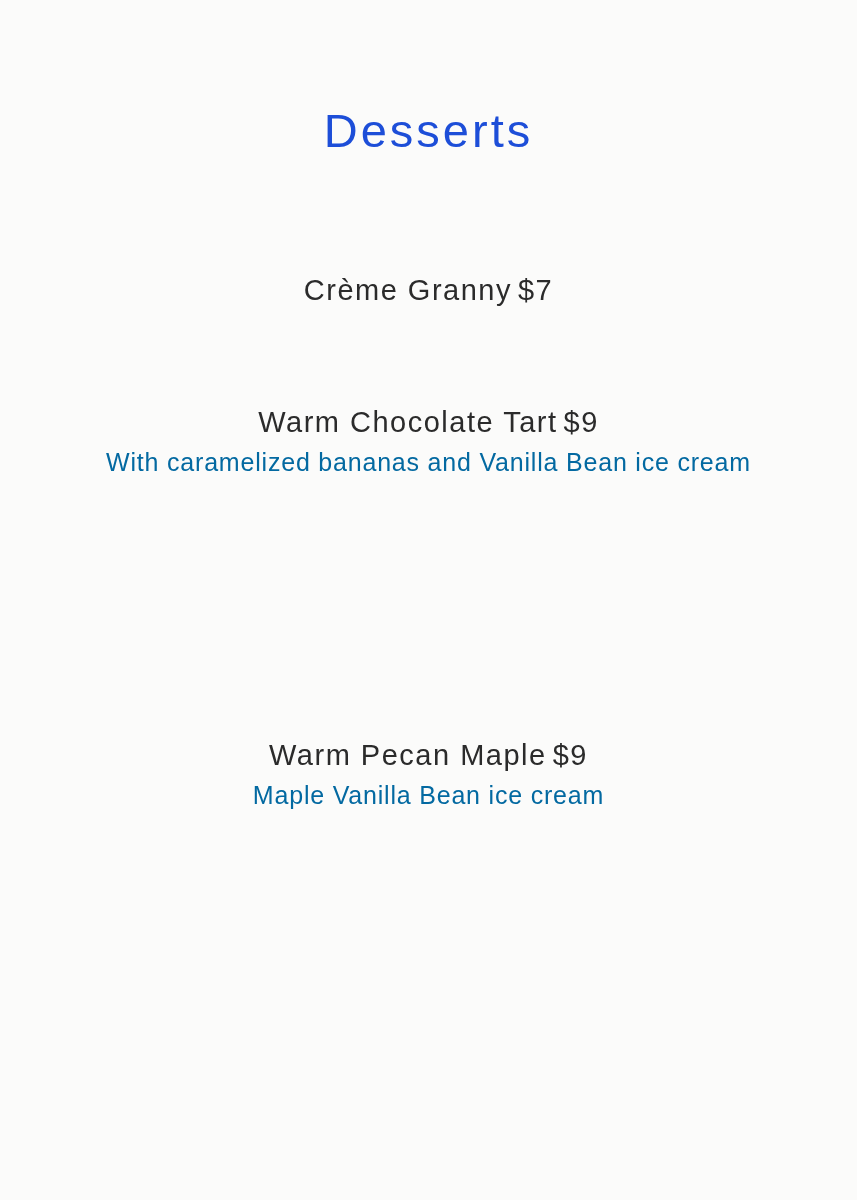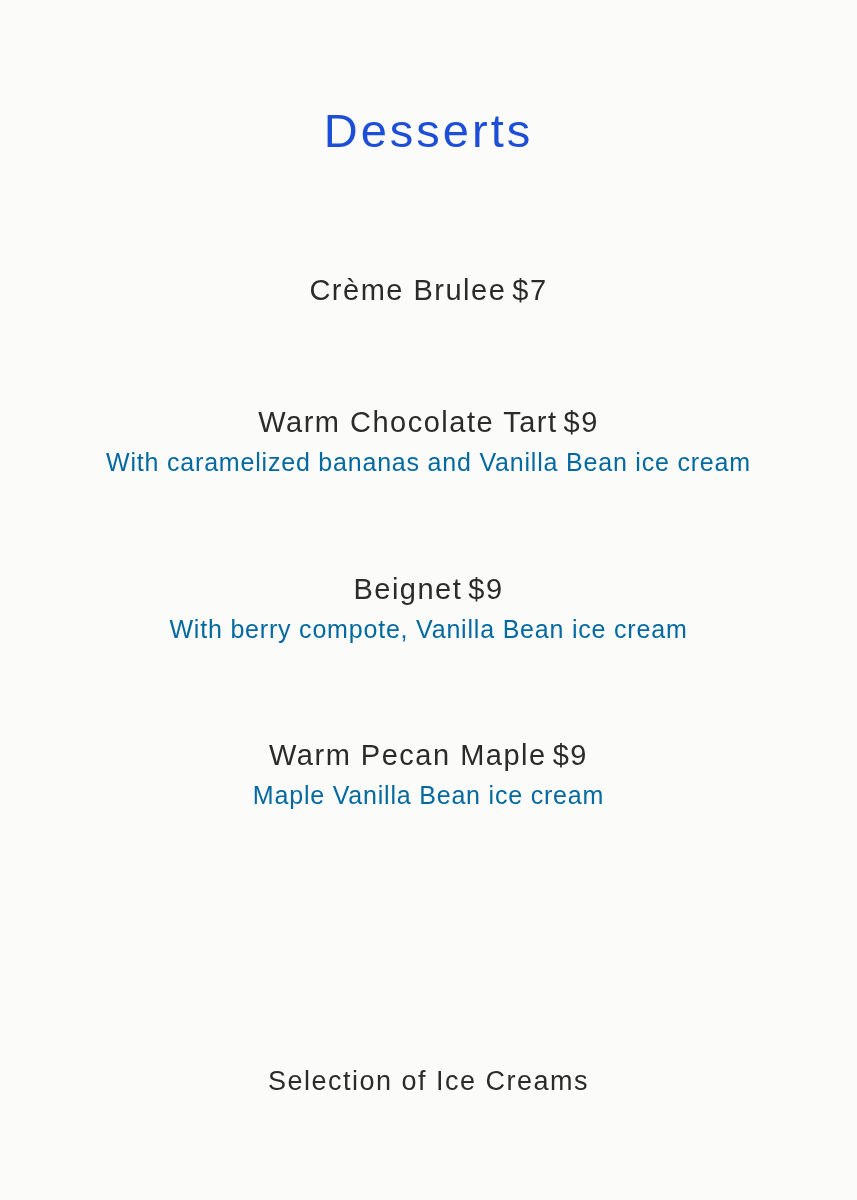--- a/index.html
+++ b/index.html
@@ -63,36 +63,29 @@
   }
 </style>
 </head>
 <body>
 
 <div class="page">
 
   <h1 class="menu-title">Desserts</h1>
 
   <div class="menu-item pos-1">
-    <div class="item-name"><span>Crème Brulee</span><span class="item-price">$7</span></div>
+    <div class="item-name"><span>Crème Granny</span><span class="item-price">$7</span></div>
   </div>
 
   <div class="menu-item pos-2">
     <div class="item-name"><span>Warm Chocolate Tart</span><span class="item-price">$9</span></div>
     <div class="item-desc">With caramelized bananas and Vanilla Bean ice cream</div>
   </div>
 
-  <div class="menu-item pos-3">
-    <div class="item-name"><span>Beignet</span><span class="item-price">$9</span></div>
-    <div class="item-desc">With berry compote, Vanilla Bean ice cream</div>
-  </div>
 
   <div class="menu-item pos-4">
     <div class="item-name"><span>Warm Pecan Maple</span><span class="item-price">$9</span></div>
     <div class="item-desc">Maple Vanilla Bean ice cream</div>
   </div>
 
 
-  <div class="menu-item pos-6 footer-item">
-    <div class="item-name">Selection of Ice Creams</div>
-  </div>
 
 </div>
 
 </body></html>

